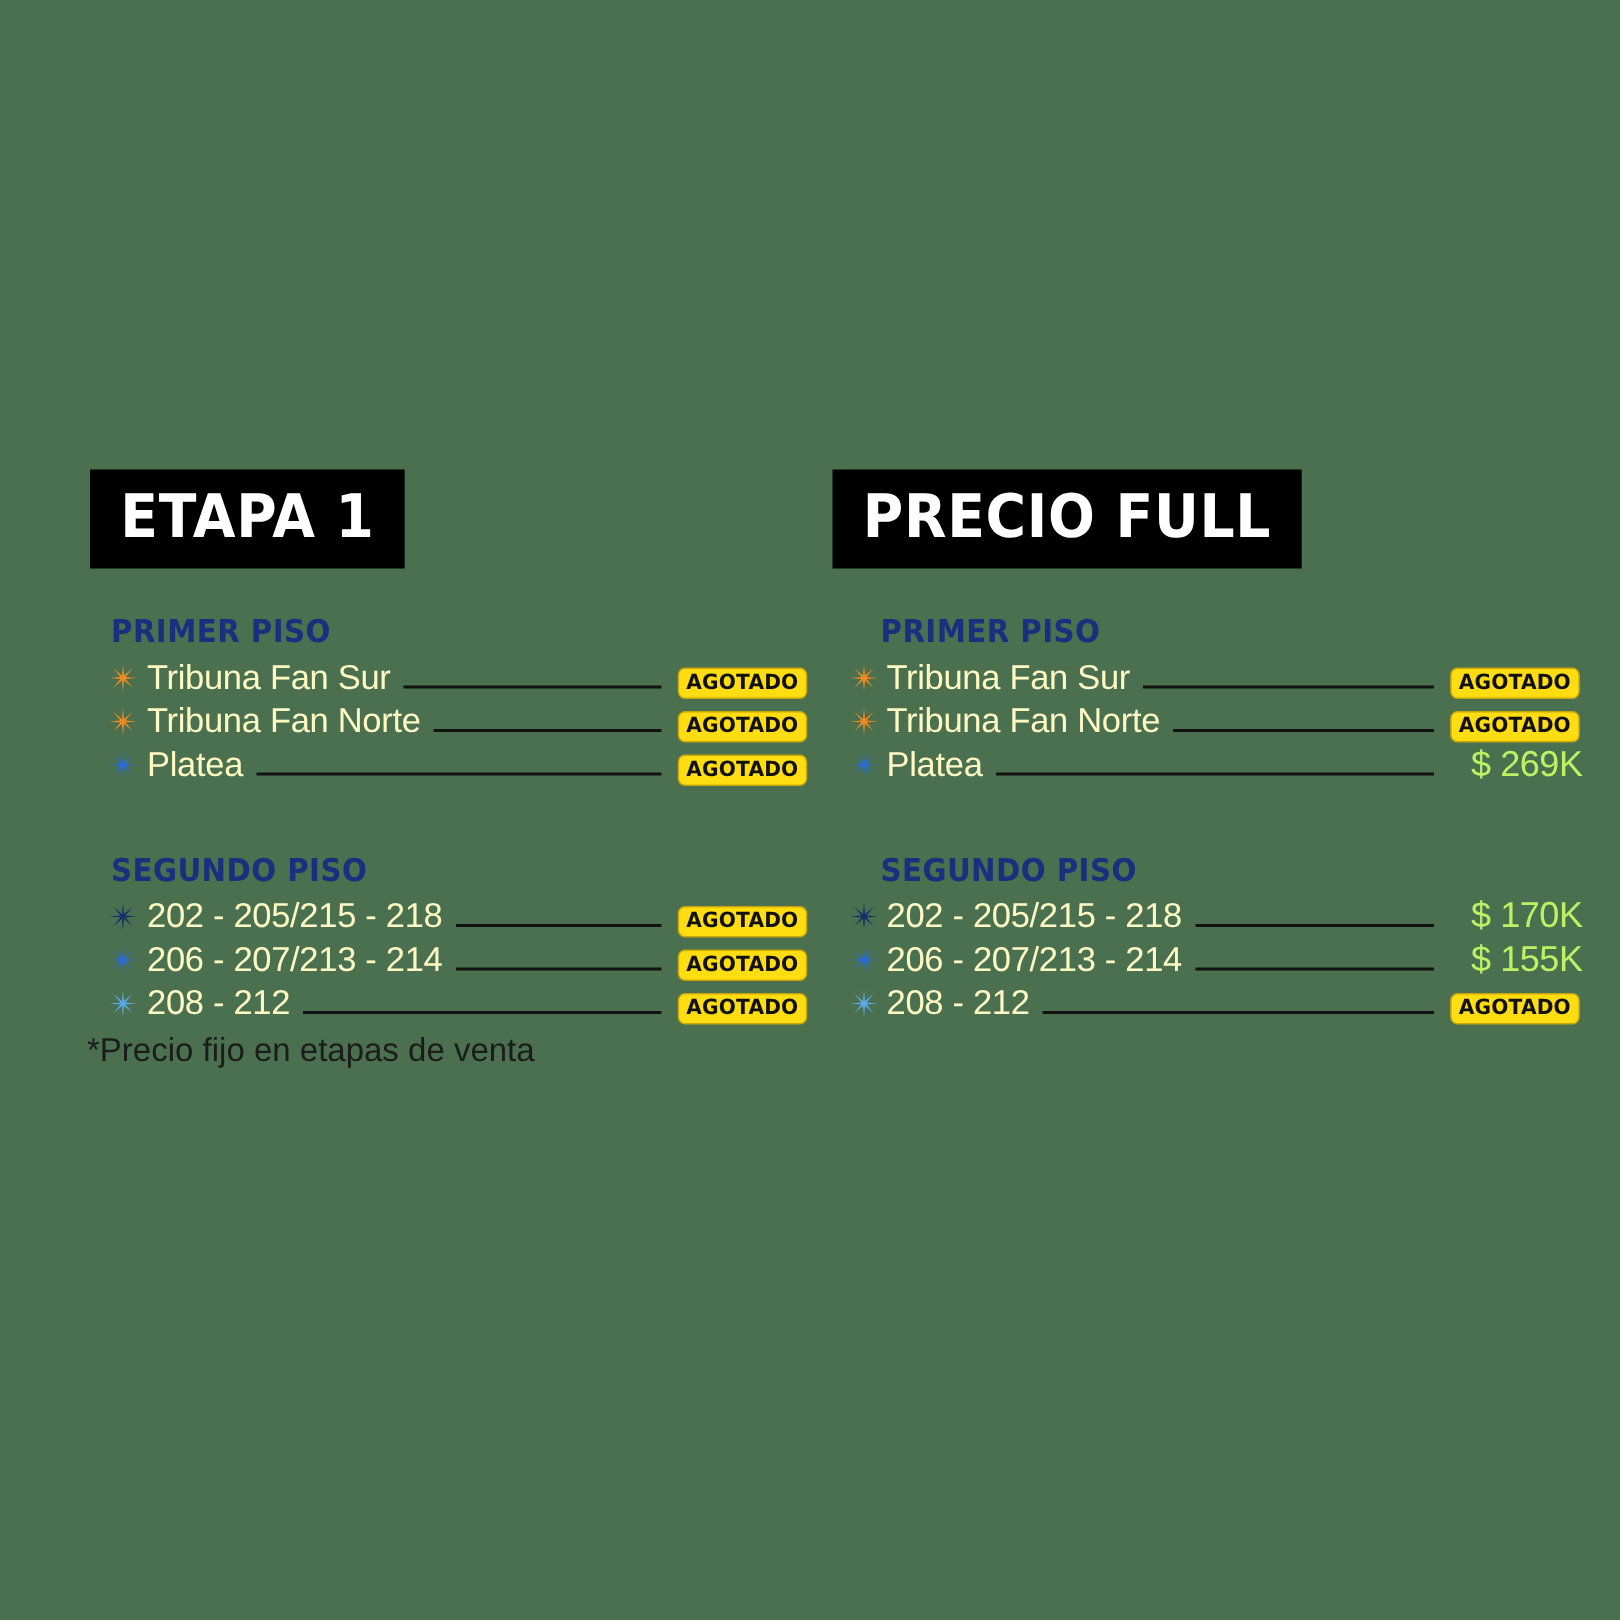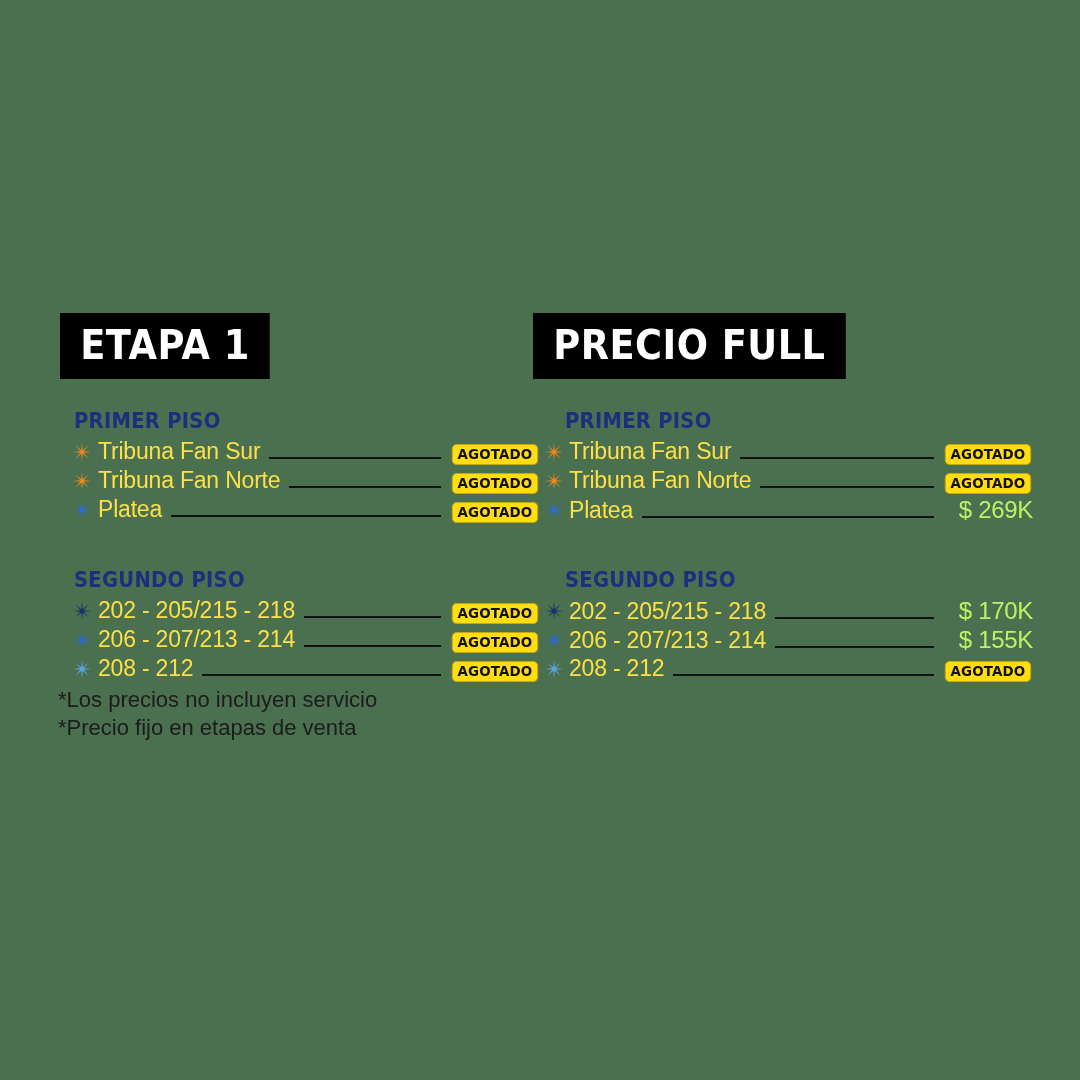--- a/index.html
+++ b/index.html
@@ -13,21 +13,21 @@
 
   #stage {
     position:relative;
     width:1040px; height:1080px;
     background:#4A7050;
   }
 
   
   .column { position:absolute; top:313px; }
   #col-etapa { left:60px;  width:480px; }
-  #col-full  { left:533px; width:500px; }
+  #col-full  { left:555px; width:500px; }
 
   
   .title-chip {
     display:inline-block;
     background:#000000;
     color:#ffffff;
     font-family:"DejaVu Sans", sans-serif;
     font-weight:bold;
     font-size:40px;
     letter-spacing:0.5px;
@@ -71,21 +71,21 @@
     align-self:center;
     margin-right:4px;
   }
   .star svg { display:block; width:100%; height:100%; }
 
   #col-etapa .row .star { margin-left:-22px; width:24px; }
   #col-etapa .row { padding-left:22px; }
 
   .row-name {
     flex:0 0 auto;
-    color:#fde047;
+    color:#fef9c3;
     font-size:23px;
     line-height:29px;
     font-family:"Liberation Sans", sans-serif;
     letter-spacing:-0.2px;
   }
 
   .leader {
     flex:1 1 auto;
     border-bottom:2px solid #121212;
     margin:0 7px 5px 9px;
@@ -301,20 +301,17 @@
           <span class="row-name">208 - 212</span>
           <span class="leader"></span>
           <span class="value-slot">
             <span class="badge">AGOTADO</span>
           </span>
         </div>
       </div></div>
 
   <div id="notes">
       <div class="note-row">
-        <span class="note-text note-sub">*Los precios no incluyen servicio</span>
-      </div>
-      <div class="note-row">
         <span class="note-text note-sub">*Precio fijo en etapas de venta</span>
       </div>
     </div>
 
 </div>
 
 </body></html>

